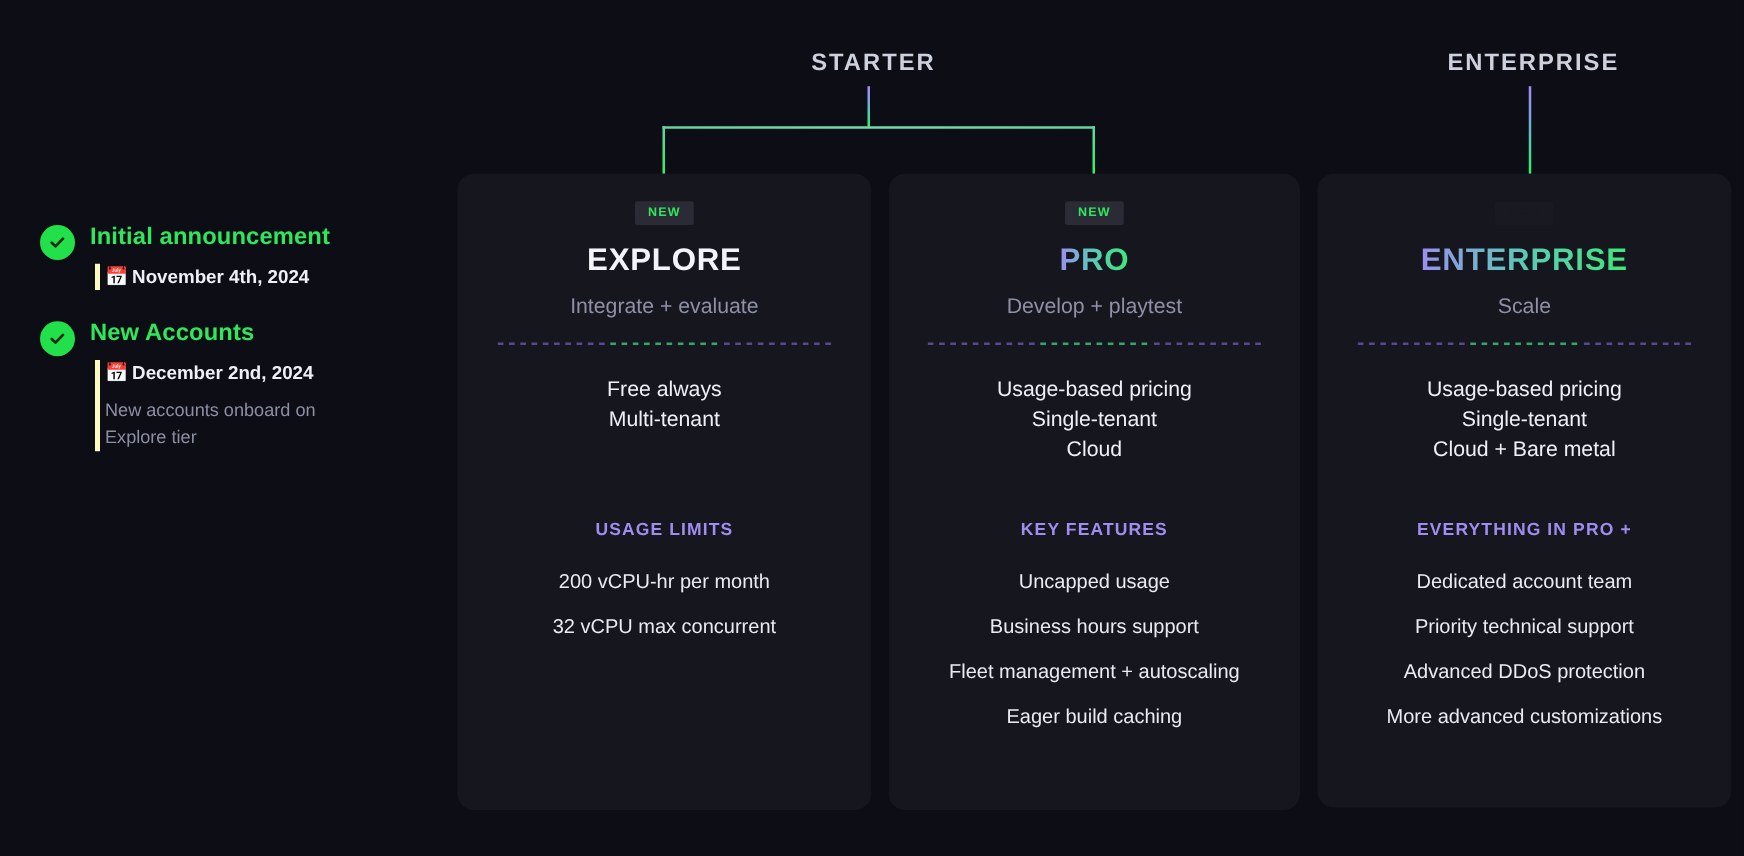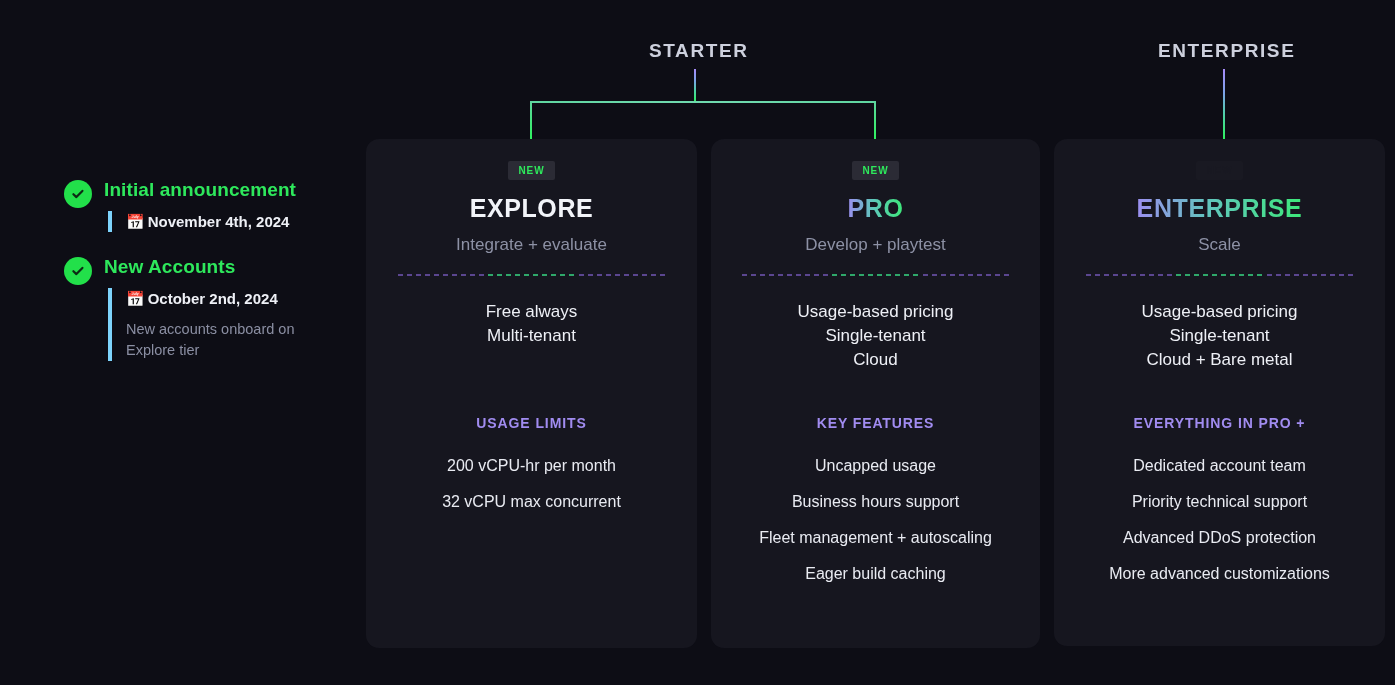--- a/index.html
+++ b/index.html
@@ -33,35 +33,35 @@
     background:linear-gradient(90deg,#5fd6a0 0%,#6fd9ae 40%,#6fd9ae 60%,#5fd6a0 100%);
   }
   .drop {
     position:absolute; width:2px; top:101px; height:38px;
     background:linear-gradient(180deg,#5fd6a0 0%,#2ef25e 100%);
   }
   #drop-left  { left:510px; }
   #drop-right { left:854px; }
 
   
-  .timeline { position:absolute; left:44px; top:178px; width:300px; }
+  .timeline { position:absolute; left:12px; top:178px; width:300px; }
   .tl-item { position:relative; padding-left:40px; }
   .tl-dot {
     position:absolute; left:0; top:2px;
     width:28px; height:28px; border-radius:50%;
     background:#22e04a; display:flex; align-items:center; justify-content:center;
   }
   .tl-dot svg { display:block; }
   .tl-title {
     font-size:19px; font-weight:700; color:#2ee85c;
     line-height:24px; letter-spacing:.1px;
   }
   .tl-body {
-    margin-top:9px; margin-left:4px; padding-left:14px;
-    border-left:4px solid #7dd3fc;
+    margin-top:9px; margin-left:4px; padding-left:4px;
+    border-left:4px solid #fef9c3;
   }
   .tl-date {
     font-size:15px; font-weight:700; color:#eef0f6;
     line-height:21px; white-space:nowrap;
   }
   .tl-date .cal { margin-right:3px; }
   .tl-desc {
     margin-top:10px; font-size:14.5px; color:#8b8fa3;
     line-height:21px; max-width:215px;
   }
@@ -157,21 +157,21 @@
 
     <div class="tl-item" id="tl-1">
       <span class="tl-dot">
         <svg width="16" height="16" viewBox="0 0 16 16">
           <path d="M3.4 8.2 L6.4 11.1 L12.4 4.9" fill="none" stroke="#0d2a14" stroke-width="2.2" stroke-linecap="round" stroke-linejoin="round"></path>
         </svg>
       </span>
       <div class="tl-title">New Accounts</div>
       <div class="tl-body">
         <div class="tl-date">
-          <span class="cal">📅</span><span>October 2nd, 2024</span>
+          <span class="cal">📅</span><span>December 2nd, 2024</span>
         </div>
         <div class="tl-desc">New accounts onboard on Explore tier</div>
       </div>
     </div>
 
 
   </div>
 
   <div class="card" id="card-explore">
     <div class="badge">NEW</div>

